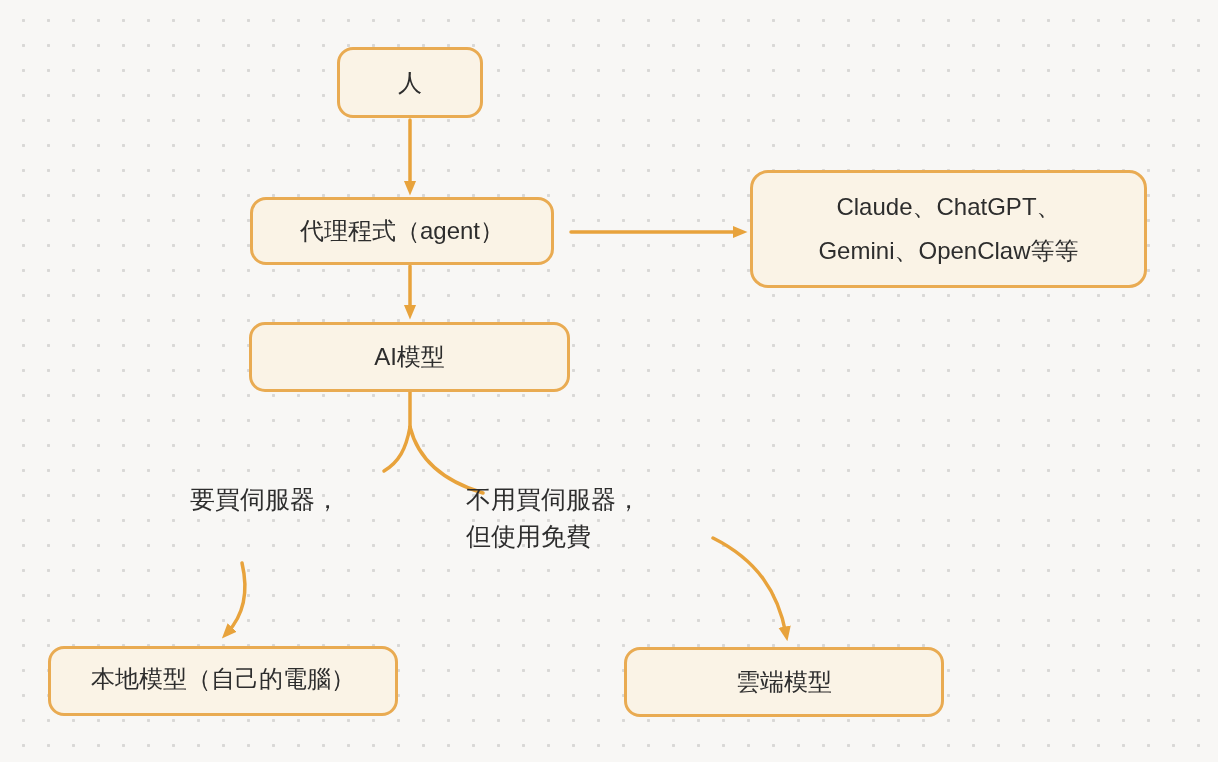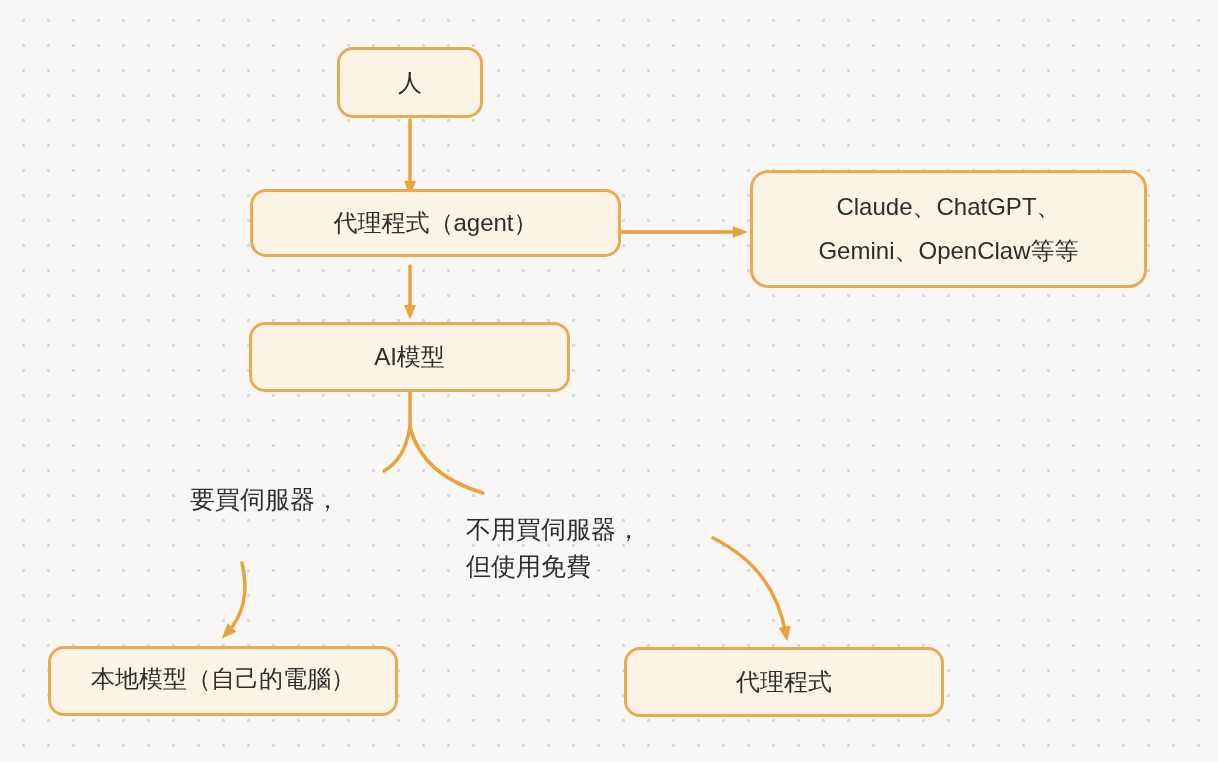--- a/index.html
+++ b/index.html
@@ -34,34 +34,34 @@
     display: flex;
     flex-direction: column;
     align-items: center;
     justify-content: center;
     text-align: center;
     font-size: 24px;
     line-height: 32px;
     color: #2D2D2D;
   }
   .node-person      { left: 337px; top: 47px;  width: 146px; height: 71px; }
-  .node-agent       { left: 250px; top: 189px; width: 371px; height: 68px; }
+  .node-agent       { left: 250px; top: 197px; width: 304px; height: 68px; }
   .node-examples    { left: 750px; top: 170px; width: 397px; height: 118px; border-radius: 18px; line-height: 44px; }
   .node-ai-model    { left: 249px; top: 322px; width: 321px; height: 70px; }
   .node-local-model { left: 48px;  top: 646px; width: 350px; height: 70px; font-family: Liberation Mono, monospace; }
   .node-cloud-model { left: 624px; top: 647px; width: 320px; height: 70px; }
   .edge-label {
     position: absolute;
     width: 270px;
     font-size: 25px;
     line-height: 37px;
     color: #2D2D2D;
   }
   .edge-label-left  { left: 190px; top: 481px; }
-  .edge-label-right { left: 466px; top: 481px; margin-top: 30px; }
+  .edge-label-right { left: 466px; top: 481px; }
 </style>
 </head>
 <body>
 
 <div style="position:absolute;left:0;top:0;width:1218px;height:762px;">
 
   <svg class="edges-layer" width="1218" height="762" viewBox="0 0 1218 762" xmlns="http://www.w3.org/2000/svg">
     <defs>
       <marker id="arrowhead" viewBox="0 0 12 12" refX="6" refY="6" markerWidth="15" markerHeight="15" markerUnits="userSpaceOnUse" orient="auto">
         <path d="M0,1 L12,6 L0,11 Z" fill="#E8A33C"></path>
@@ -94,21 +94,21 @@
 
   <div class="node node-ai-model">
     <div>AI模型</div>
   </div>
 
   <div class="node node-local-model">
     <div>本地模型（自己的電腦）</div>
   </div>
 
   <div class="node node-cloud-model">
-    <div>代理程式</div>
+    <div>雲端模型</div>
   </div>
 
   <div class="edge-label edge-label-left">
     <div>要買伺服器，</div>
   </div>
 
   <div class="edge-label edge-label-right">
     <div>不用買伺服器，</div>
     <div>但使用免費</div>
   </div>

